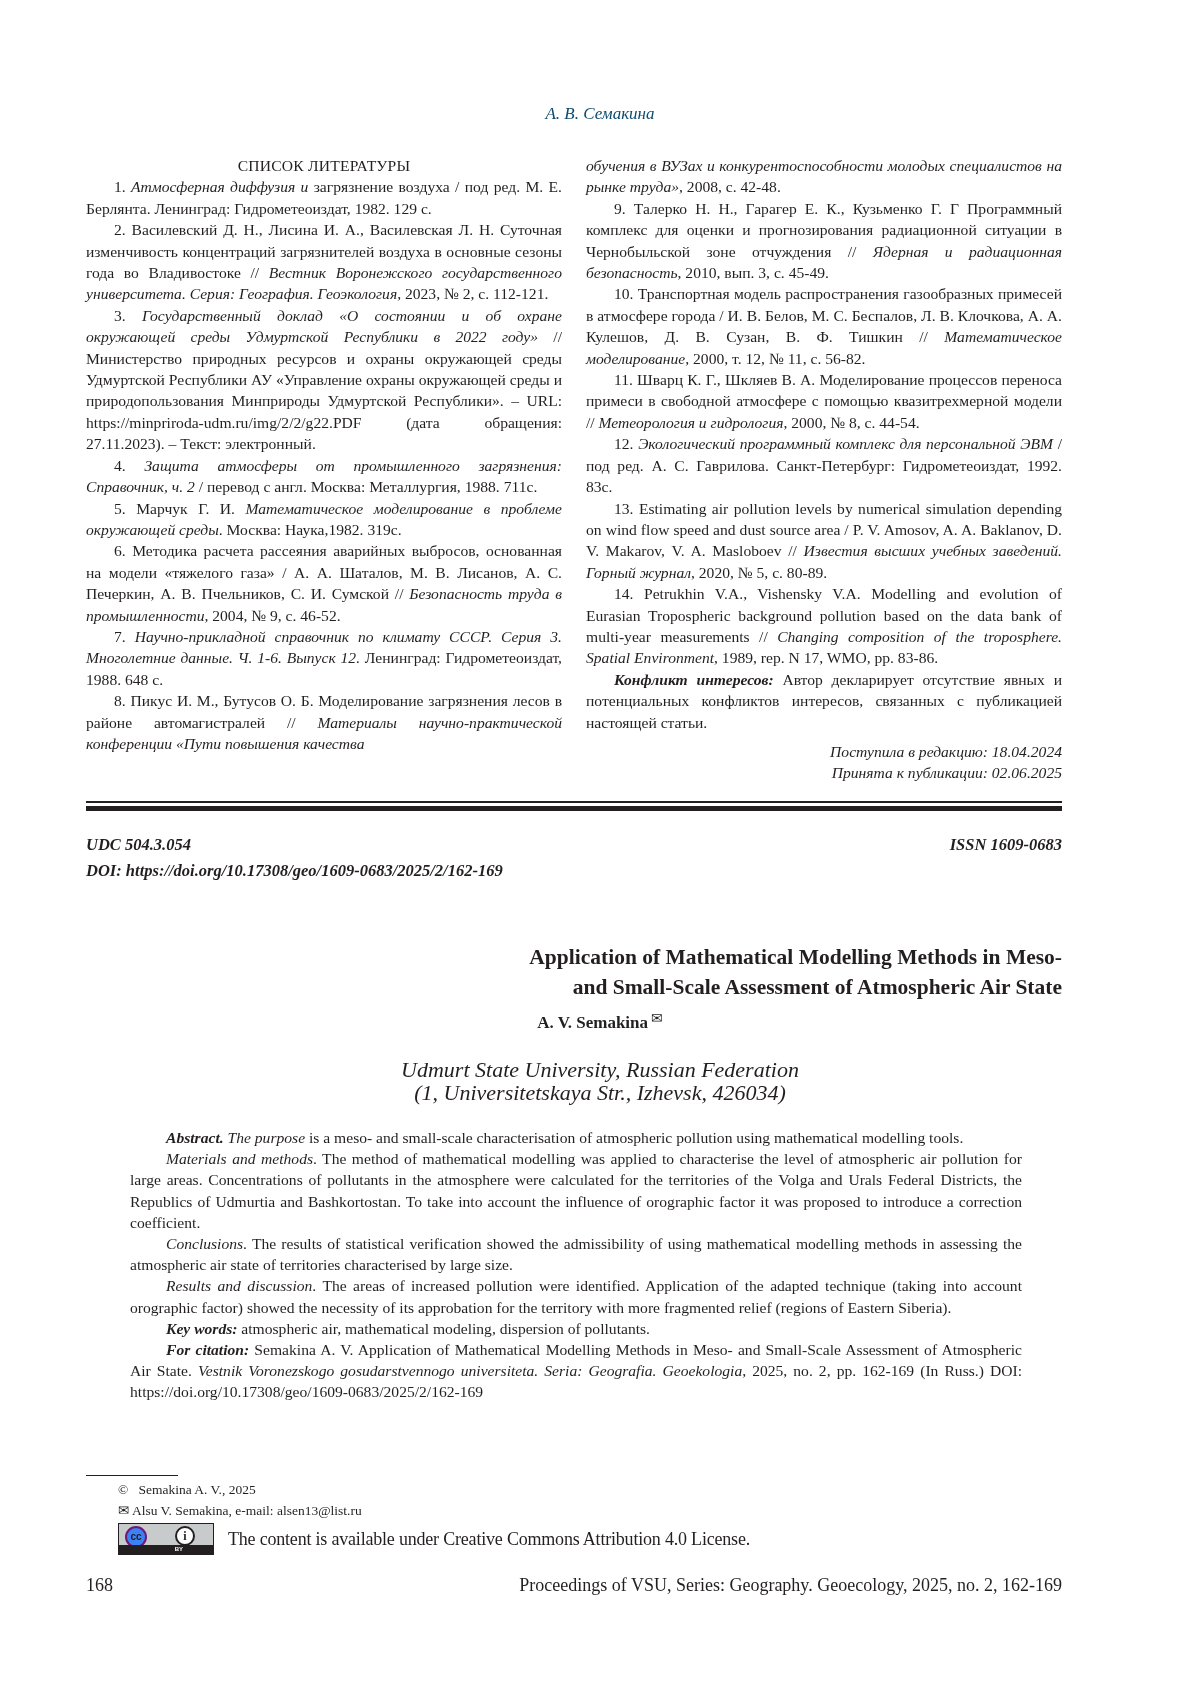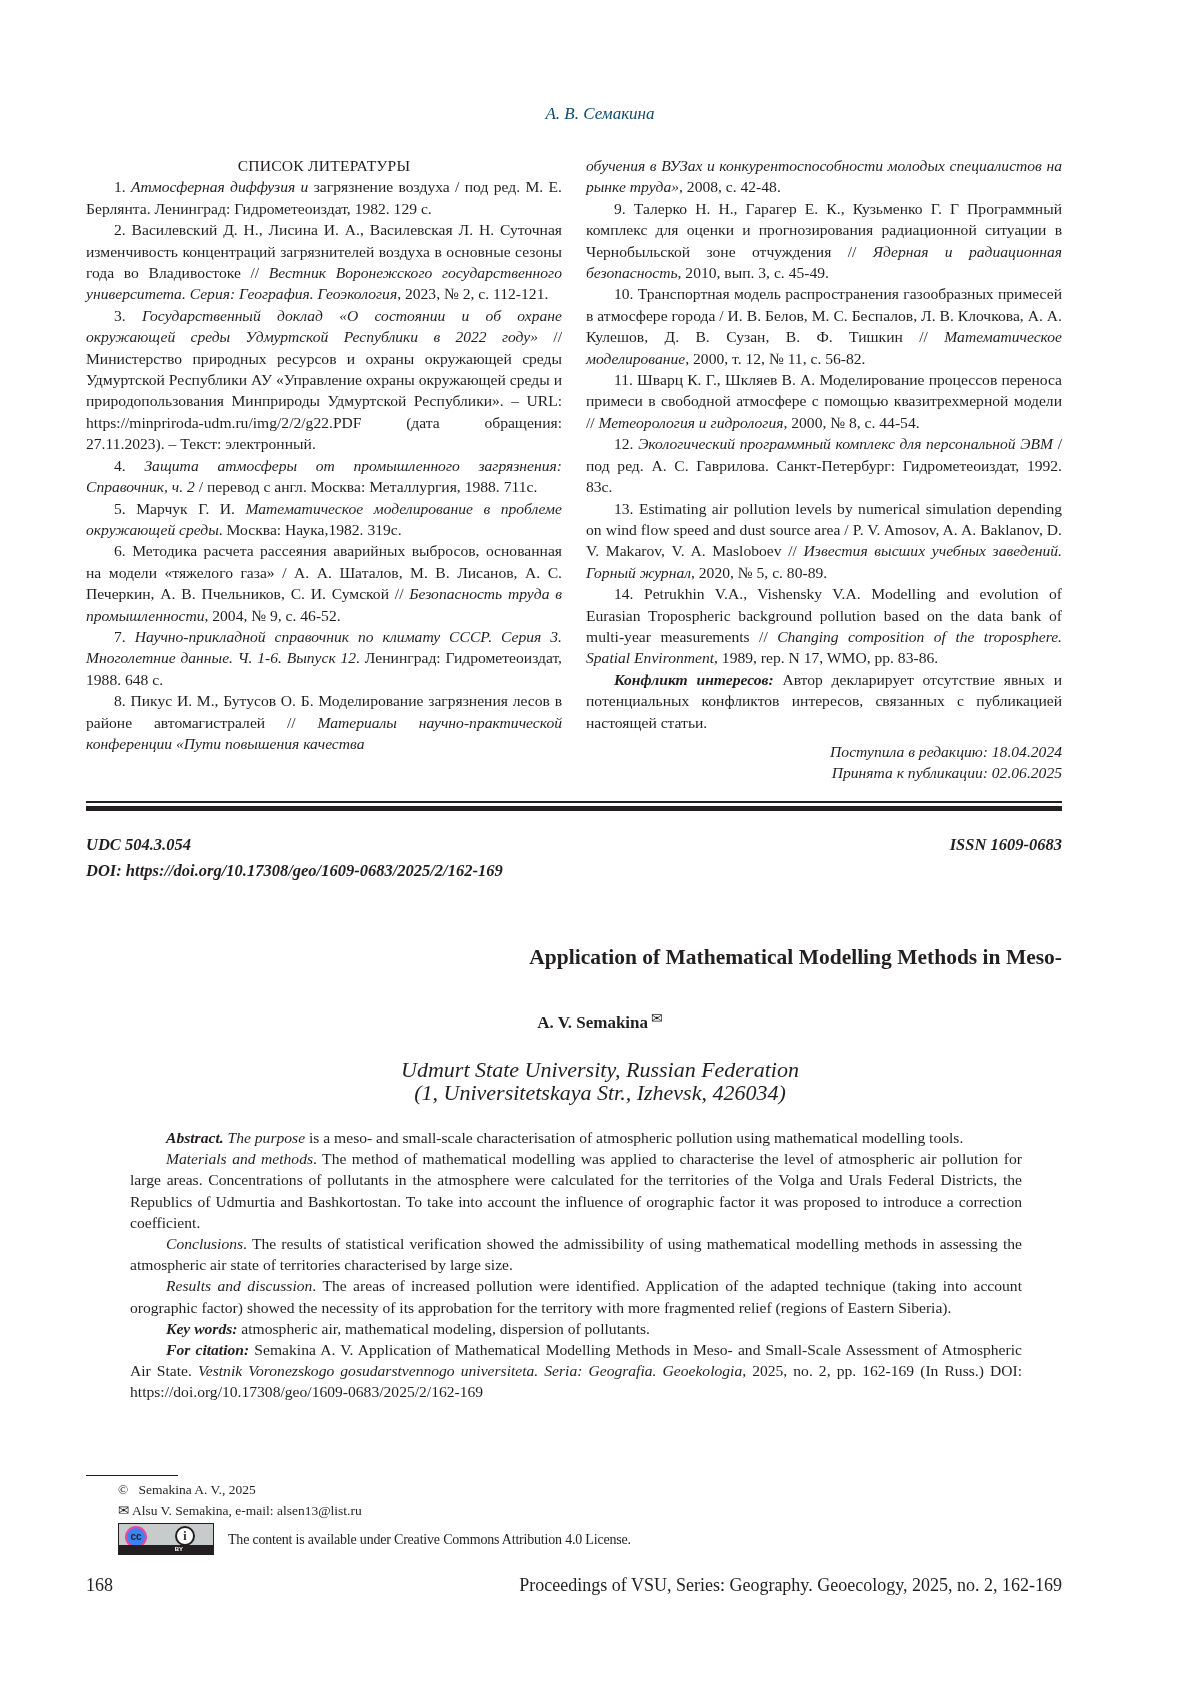--- a/index.html
+++ b/index.html
@@ -68,29 +68,29 @@
     width: 96px; height: 32px; border: 1px solid #231f20; background: #c8cbcc;
     position: relative; margin-right: 14px;
   }
   .cc-badge .bar { position: absolute; left: 0; right: 0; bottom: 0; height: 9px; background: #231f20; }
   .cc-badge .by {
     position: absolute; right: 30px; bottom: 0; font-family: "Liberation Sans", sans-serif;
     font-size: 6px; color: #fff; line-height: 9px; font-weight: bold;
   }
   .cc-badge .cc {
     position: absolute; left: 6px; top: 2px; width: 22px; height: 22px; border-radius: 50%;
-    border: 2px solid #ec4899; background: #3b82f6; font-family: "Liberation Sans", sans-serif;
+    border: 2px solid #701a75; background: #3b82f6; font-family: "Liberation Sans", sans-serif;
     font-weight: bold; font-size: 10px; line-height: 18px; text-align: center;
   }
   .cc-badge .person {
     position: absolute; left: 56px; top: 2px; width: 20px; height: 20px; border-radius: 50%;
     border: 2px solid #231f20; background: #fff; font-family: "Liberation Serif", serif;
     font-weight: bold; font-size: 12px; line-height: 16px; text-align: center;
   }
-  .license-text { font-size: 14px; letter-spacing: -0.2px; }
+  .license-text { font-size: 18px; letter-spacing: -0.2px; }
   .page-footer {
     position: absolute; left: 86px; width: 976px; top: 1575px; font-size: 18px;
   }
   .page-footer .journal { position: absolute; right: 0; top: 0; }
 </style>
 </head>
 <body>
 
 <div class="running-head">А. В. Семакина</div>
 
@@ -131,20 +131,21 @@
 <div class="rule-thick"></div>
 
 <div class="meta">
   <div>UDC 504.3.054</div>
   <div>DOI: https://doi.org/10.17308/geo/1609-0683/2025/2/162-169</div>
   <div class="issn">ISSN 1609-0683</div>
 </div>
 
 <div class="title">
   <div>Application of Mathematical Modelling Methods in Meso-</div>
+  <div>and Small-Scale Assessment of Atmospheric Air State</div>
 </div>
 
 <div class="author">
   <span>A. V. Semakina</span><span class="env">✉</span>
 </div>
 
 <div class="affil">
   <div>Udmurt State University, Russian Federation</div>
   <div>(1, Universitetskaya Str., Izhevsk, 426034)</div>
 </div>

